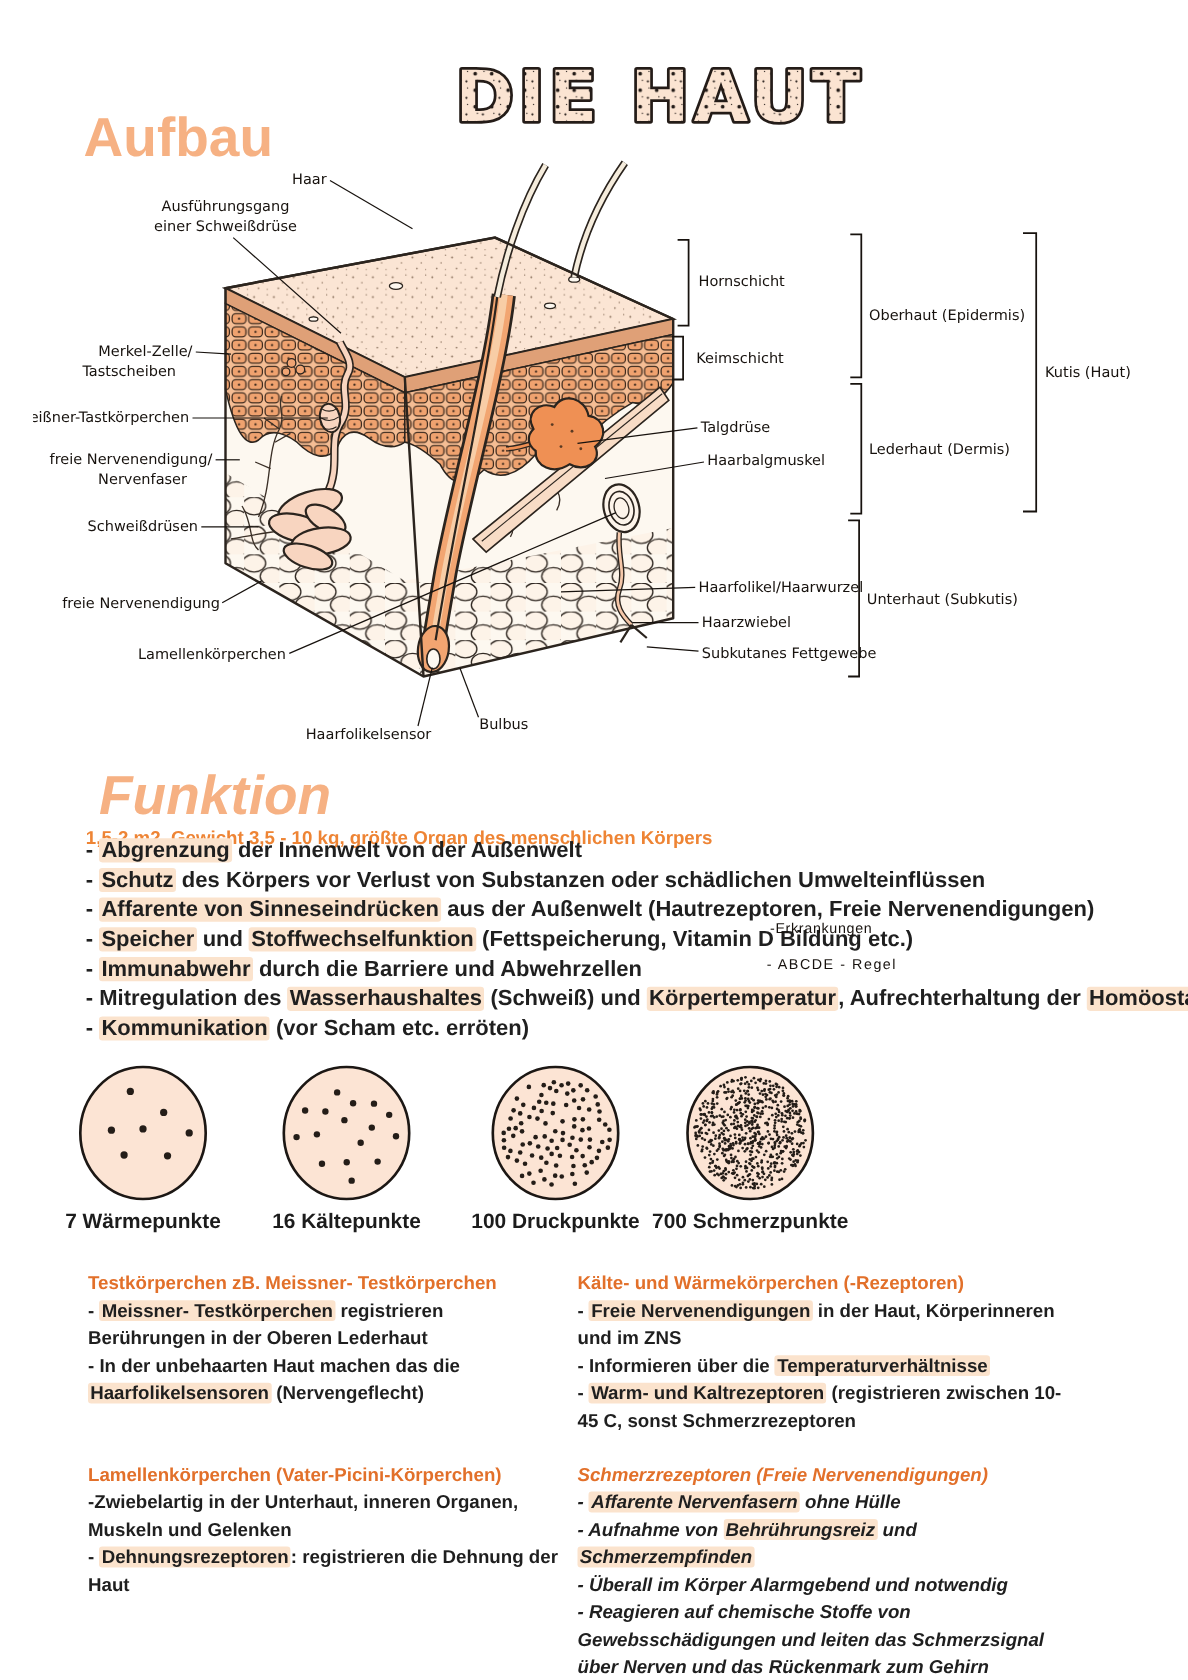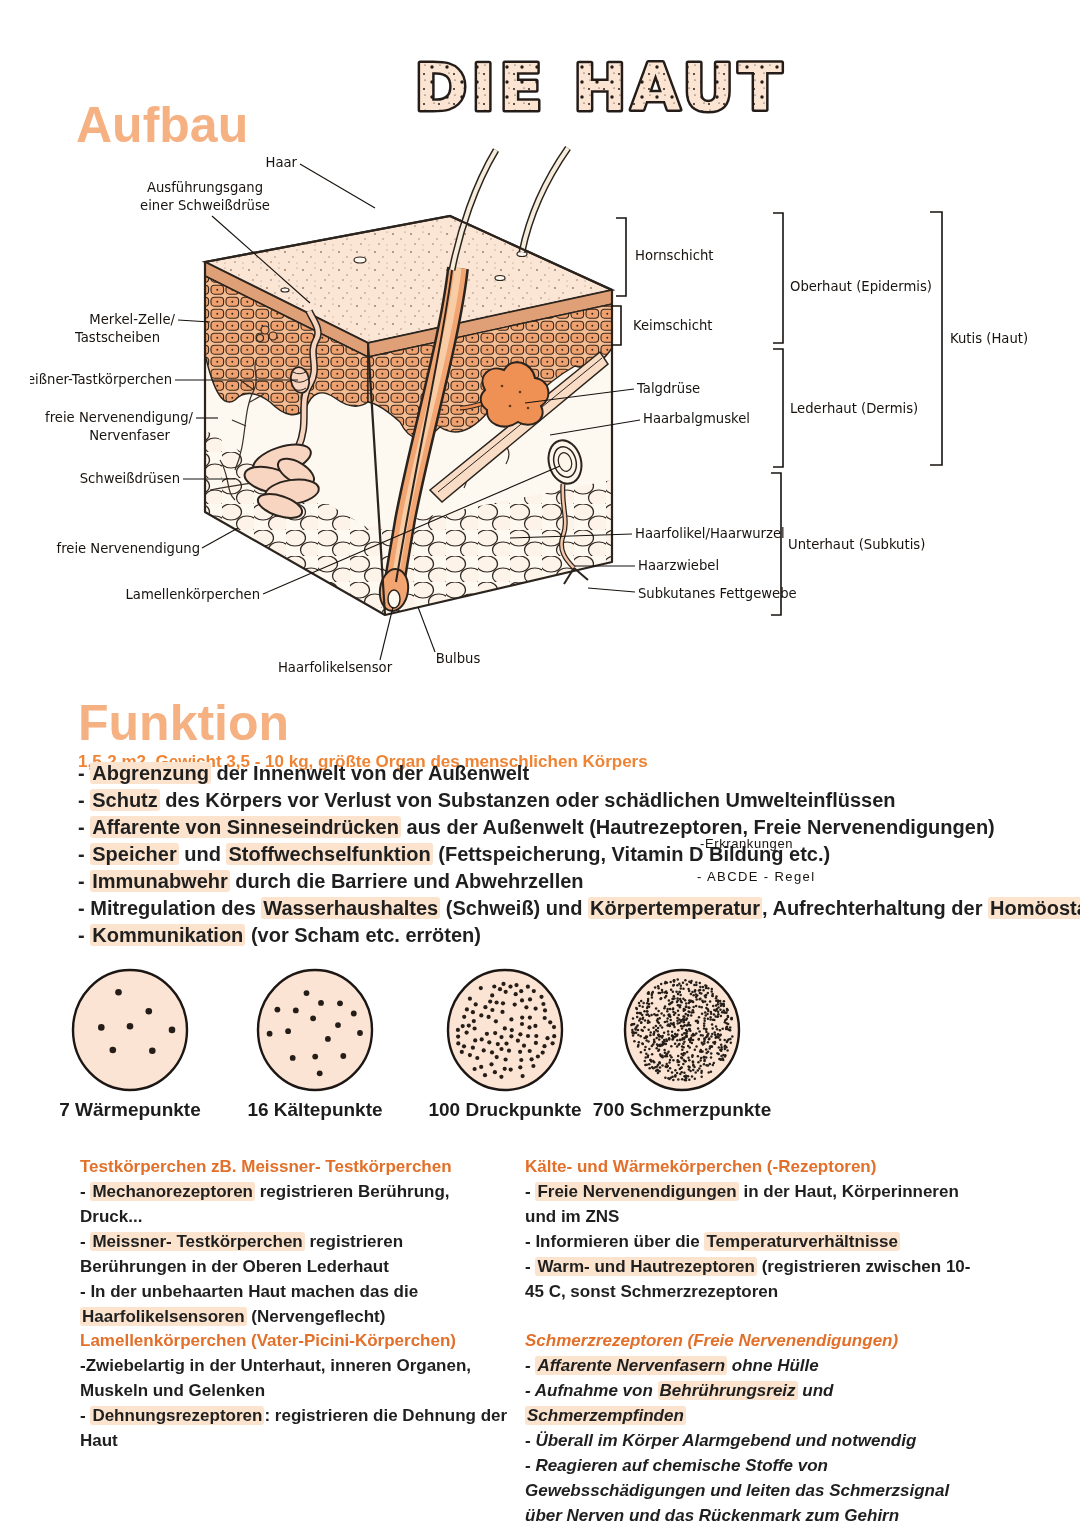--- a/index.html
+++ b/index.html
@@ -202,21 +202,21 @@
       <text class="dlabel" x="605" y="398">Haarfolikel/Haarwurzel</text>
       <text class="dlabel" x="608" y="430">Haarzwiebel</text>
       <text class="dlabel" x="608" y="458">Subkutanes Fettgewebe</text>
       <text class="dlabel" x="760" y="151">Oberhaut (Epidermis)</text>
       <text class="dlabel" x="760" y="273">Lederhaut (Dermis)</text>
       <text class="dlabel" x="758" y="409">Unterhaut (Subkutis)</text>
       <text class="dlabel" x="920" y="203">Kutis (Haut)</text>
     </g>
   </svg>
 
-  <div class="abs h1" style="left:78px;top:698px;">Funktion</div>
+  <div class="abs h1" style="left:90px;top:698px;font-style:italic;">Funktion</div>
   <div class="abs subtitle" style="left:78px;top:752px;">1,5-2 m2, Gewicht 3,5 - 10 kg, größte Organ des menschlichen Körpers</div>
   <div class="abs bullets" style="left:78px;top:760px;width:960px;">
       <div class="tline"><span>- </span><span class="hl">Abgrenzung</span><span> der Innenwelt von der Außenwelt</span></div>
       <div class="tline"><span>- </span><span class="hl">Schutz</span><span> des Körpers vor Verlust von Substanzen oder schädlichen Umwelteinflüssen</span></div>
       <div class="tline"><span>- </span><span class="hl">Affarente von Sinneseindrücken</span><span> aus der Außenwelt (Hautrezeptoren, Freie Nervenendigungen)</span></div>
       <div class="tline"><span>- </span><span class="hl">Speicher</span><span> und </span><span class="hl">Stoffwechselfunktion</span><span> (Fettspeicherung, Vitamin D Bildung etc.)</span></div>
       <div class="tline"><span>- </span><span class="hl">Immunabwehr</span><span> durch die Barriere und Abwehrzellen</span></div>
       <div class="tline"><span>- Mitregulation des </span><span class="hl">Wasserhaushaltes</span><span> (Schweiß) und </span><span class="hl">Körpertemperatur</span><span>, Aufrechterhaltung der </span><span class="hl">Homöostase</span></div>
       <div class="tline"><span>- </span><span class="hl">Kommunikation</span><span> (vor Scham etc. erröten)</span></div>
     </div>
@@ -1069,38 +1069,37 @@
           <circle cx="36.0" cy="4.4" r="1.25" fill="#241d18"></circle>
           <circle cx="25.8" cy="-36.9" r="1.25" fill="#241d18"></circle>
         </g>
       <text class="circle-label" x="622" y="156" text-anchor="middle">700 Schmerzpunkte</text>
     </g>
   </svg>
 
   <div class="abs block" style="left:80px;top:1154px;width:430px;">
     <div class="block-title">Testkörperchen zB. Meissner- Testkörperchen</div>
     <div>
-        <div class="tline"><span>- </span><span class="hl">Mechanorezeptoren</span><span> registrieren Berührung, Druck...</span></div>
         <div class="tline"><span>- </span><span class="hl">Meissner- Testkörperchen</span><span> registrieren Berührungen in der Oberen Lederhaut</span></div>
         <div class="tline"><span>- In der unbehaarten Haut machen das die </span><span class="hl">Haarfolikelsensoren</span><span> (Nervengeflecht)</span></div>
       </div>
   </div>
   <div class="abs block" style="left:80px;top:1328px;width:430px;">
     <div class="block-title">Lamellenkörperchen (Vater-Picini-Körperchen)</div>
     <div>
         <div class="tline"><span>-Zwiebelartig in der Unterhaut, inneren Organen, Muskeln und Gelenken</span></div>
         <div class="tline"><span>- </span><span class="hl">Dehnungsrezeptoren</span><span>: registrieren die Dehnung der Haut</span></div>
       </div>
   </div>
   <div class="abs block" style="left:525px;top:1154px;width:450px;">
     <div class="block-title">Kälte- und Wärmekörperchen (-Rezeptoren)</div>
     <div>
         <div class="tline"><span>- </span><span class="hl">Freie Nervenendigungen</span><span> in der Haut, Körperinneren und im ZNS</span></div>
         <div class="tline"><span>- Informieren über die </span><span class="hl">Temperaturverhältnisse</span></div>
-        <div class="tline"><span>- </span><span class="hl">Warm- und Hautrezeptoren</span><span> (registrieren zwischen 10-45 C, sonst Schmerzrezeptoren</span></div>
+        <div class="tline"><span>- </span><span class="hl">Warm- und Kaltrezeptoren</span><span> (registrieren zwischen 10-45 C, sonst Schmerzrezeptoren</span></div>
       </div>
   </div>
   <div class="abs block" style="left:525px;top:1328px;width:450px;font-style:italic;">
     <div class="block-title">Schmerzrezeptoren (Freie Nervenendigungen)</div>
     <div>
         <div class="tline"><span>- </span><span class="hl">Affarente Nervenfasern</span><span> ohne Hülle</span></div>
         <div class="tline"><span>- Aufnahme von </span><span class="hl">Behrührungsreiz</span><span> und </span><span class="hl">Schmerzempfinden</span></div>
         <div class="tline"><span>- Überall im Körper Alarmgebend und notwendig</span></div>
         <div class="tline"><span>- Reagieren auf chemische Stoffe von Gewebsschädigungen und leiten das Schmerzsignal über Nerven und das Rückenmark zum Gehirn</span></div>
       </div>

